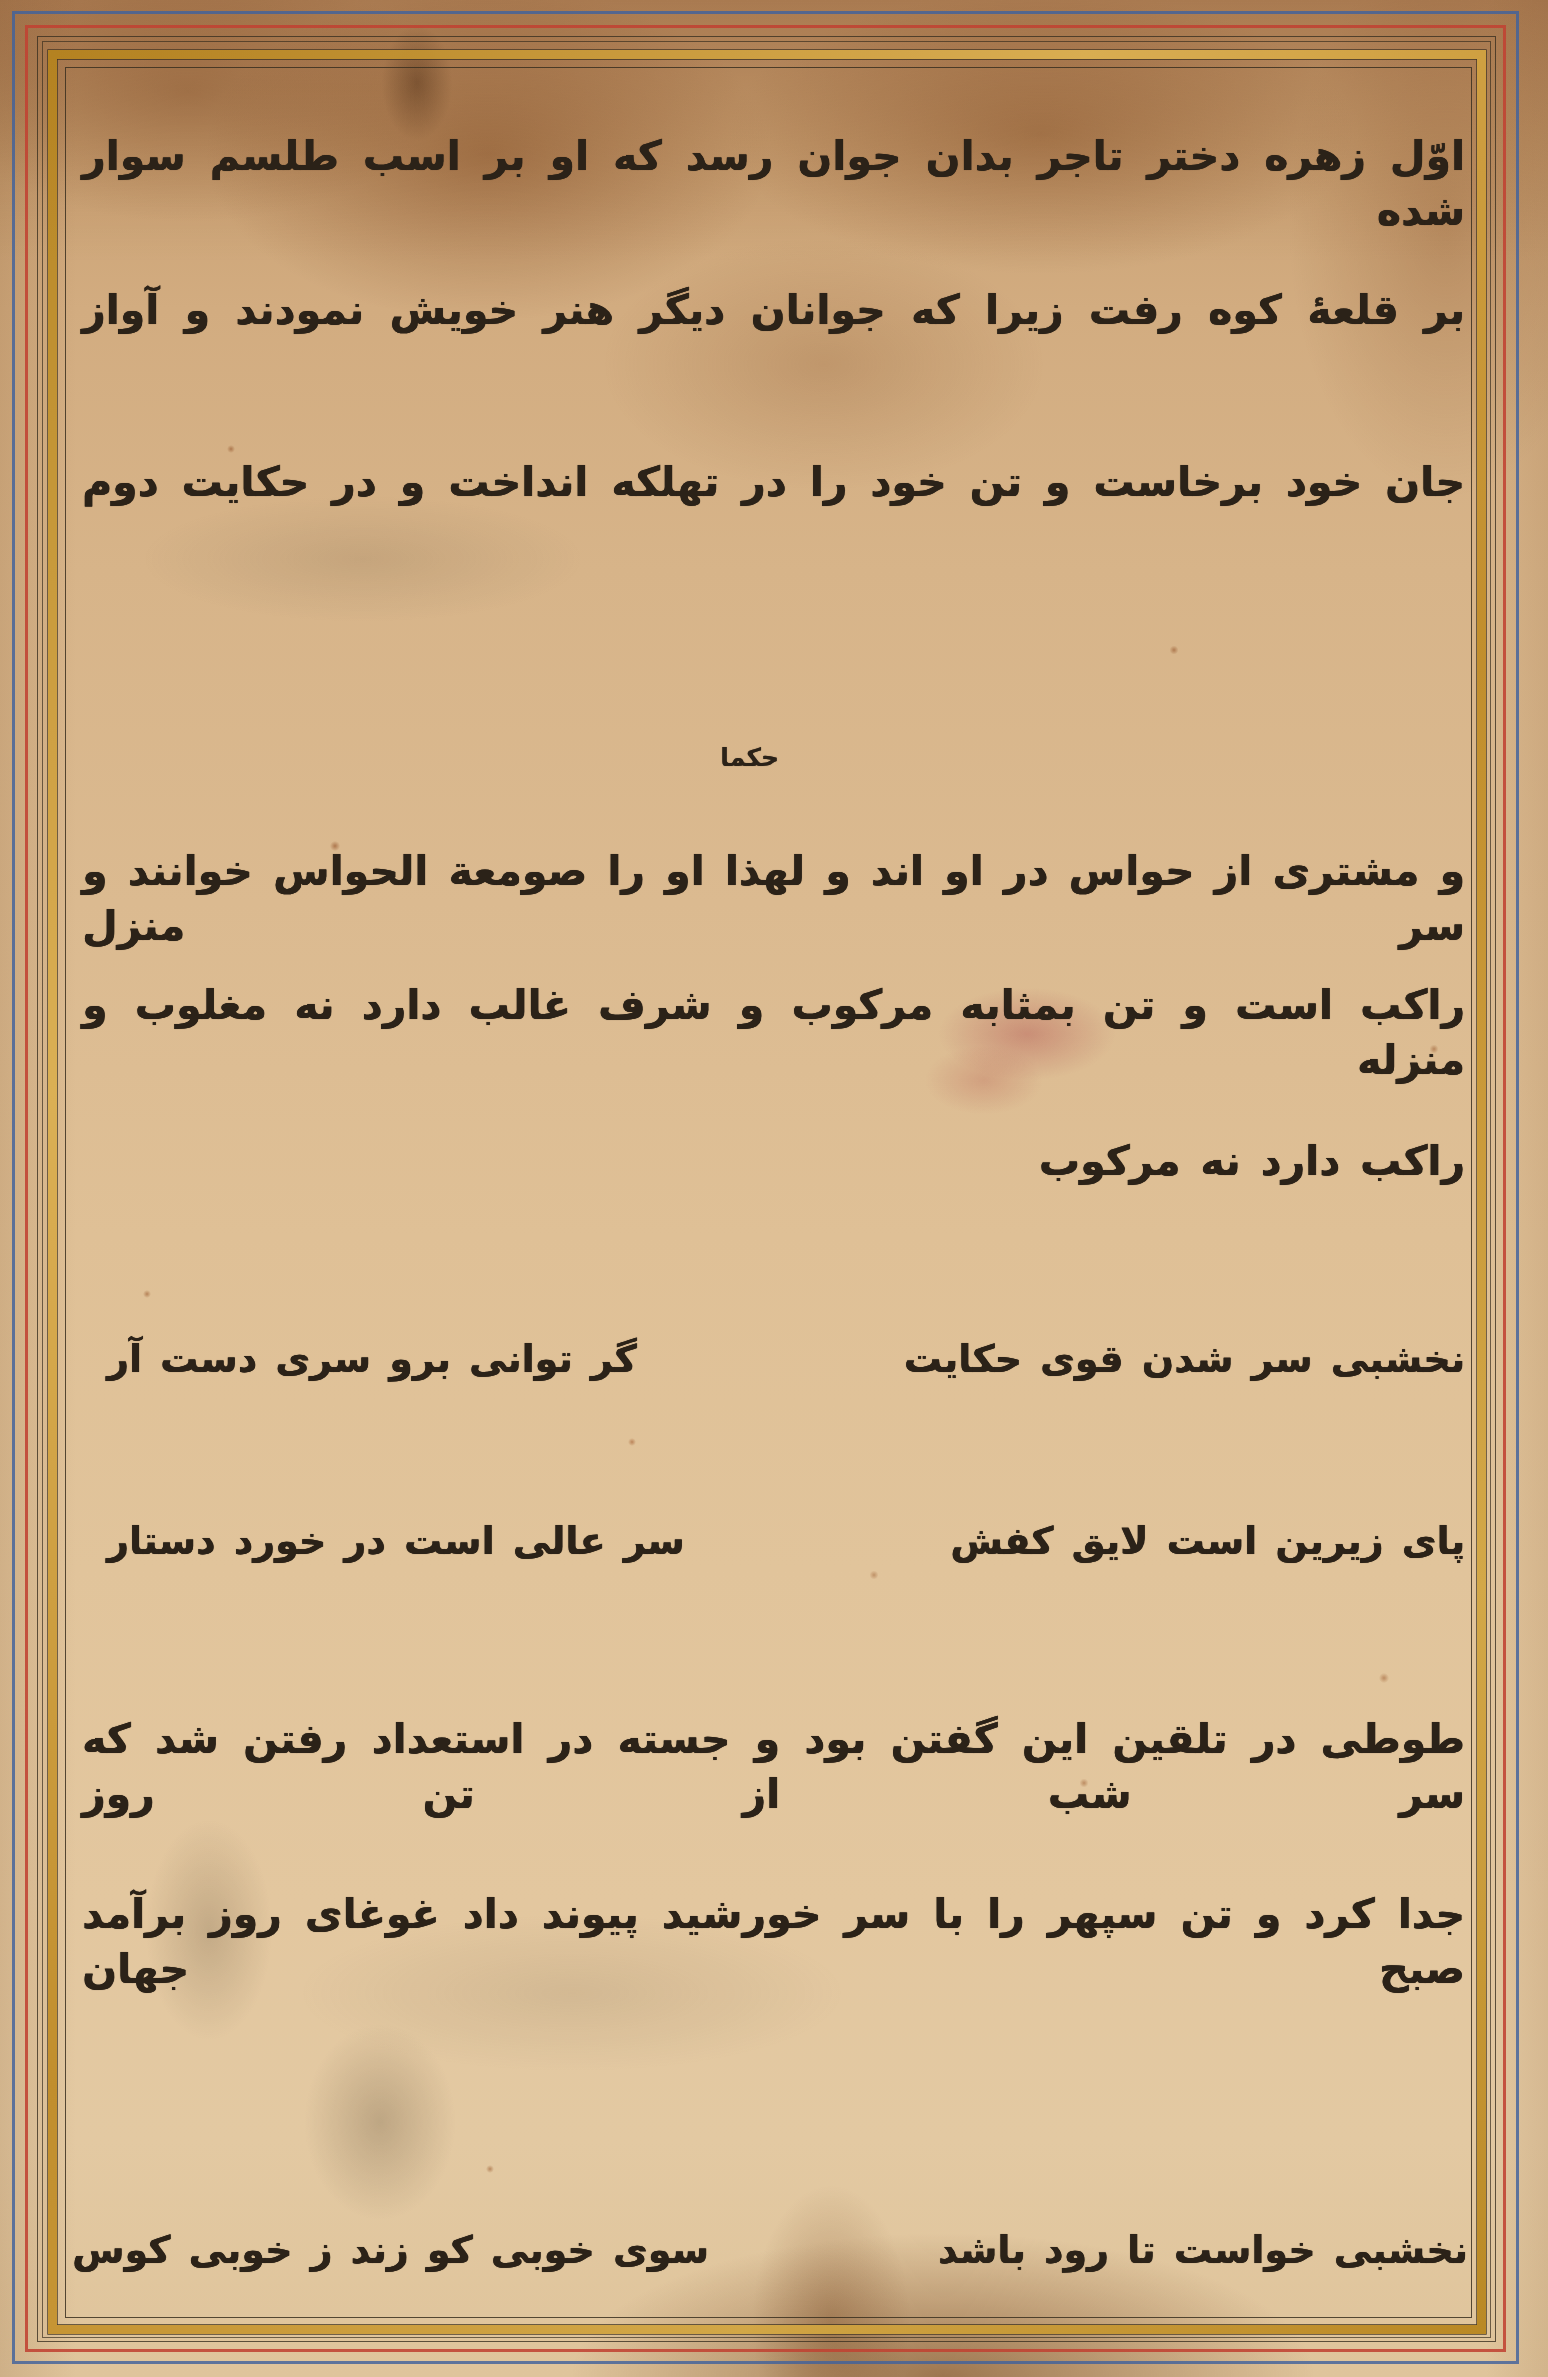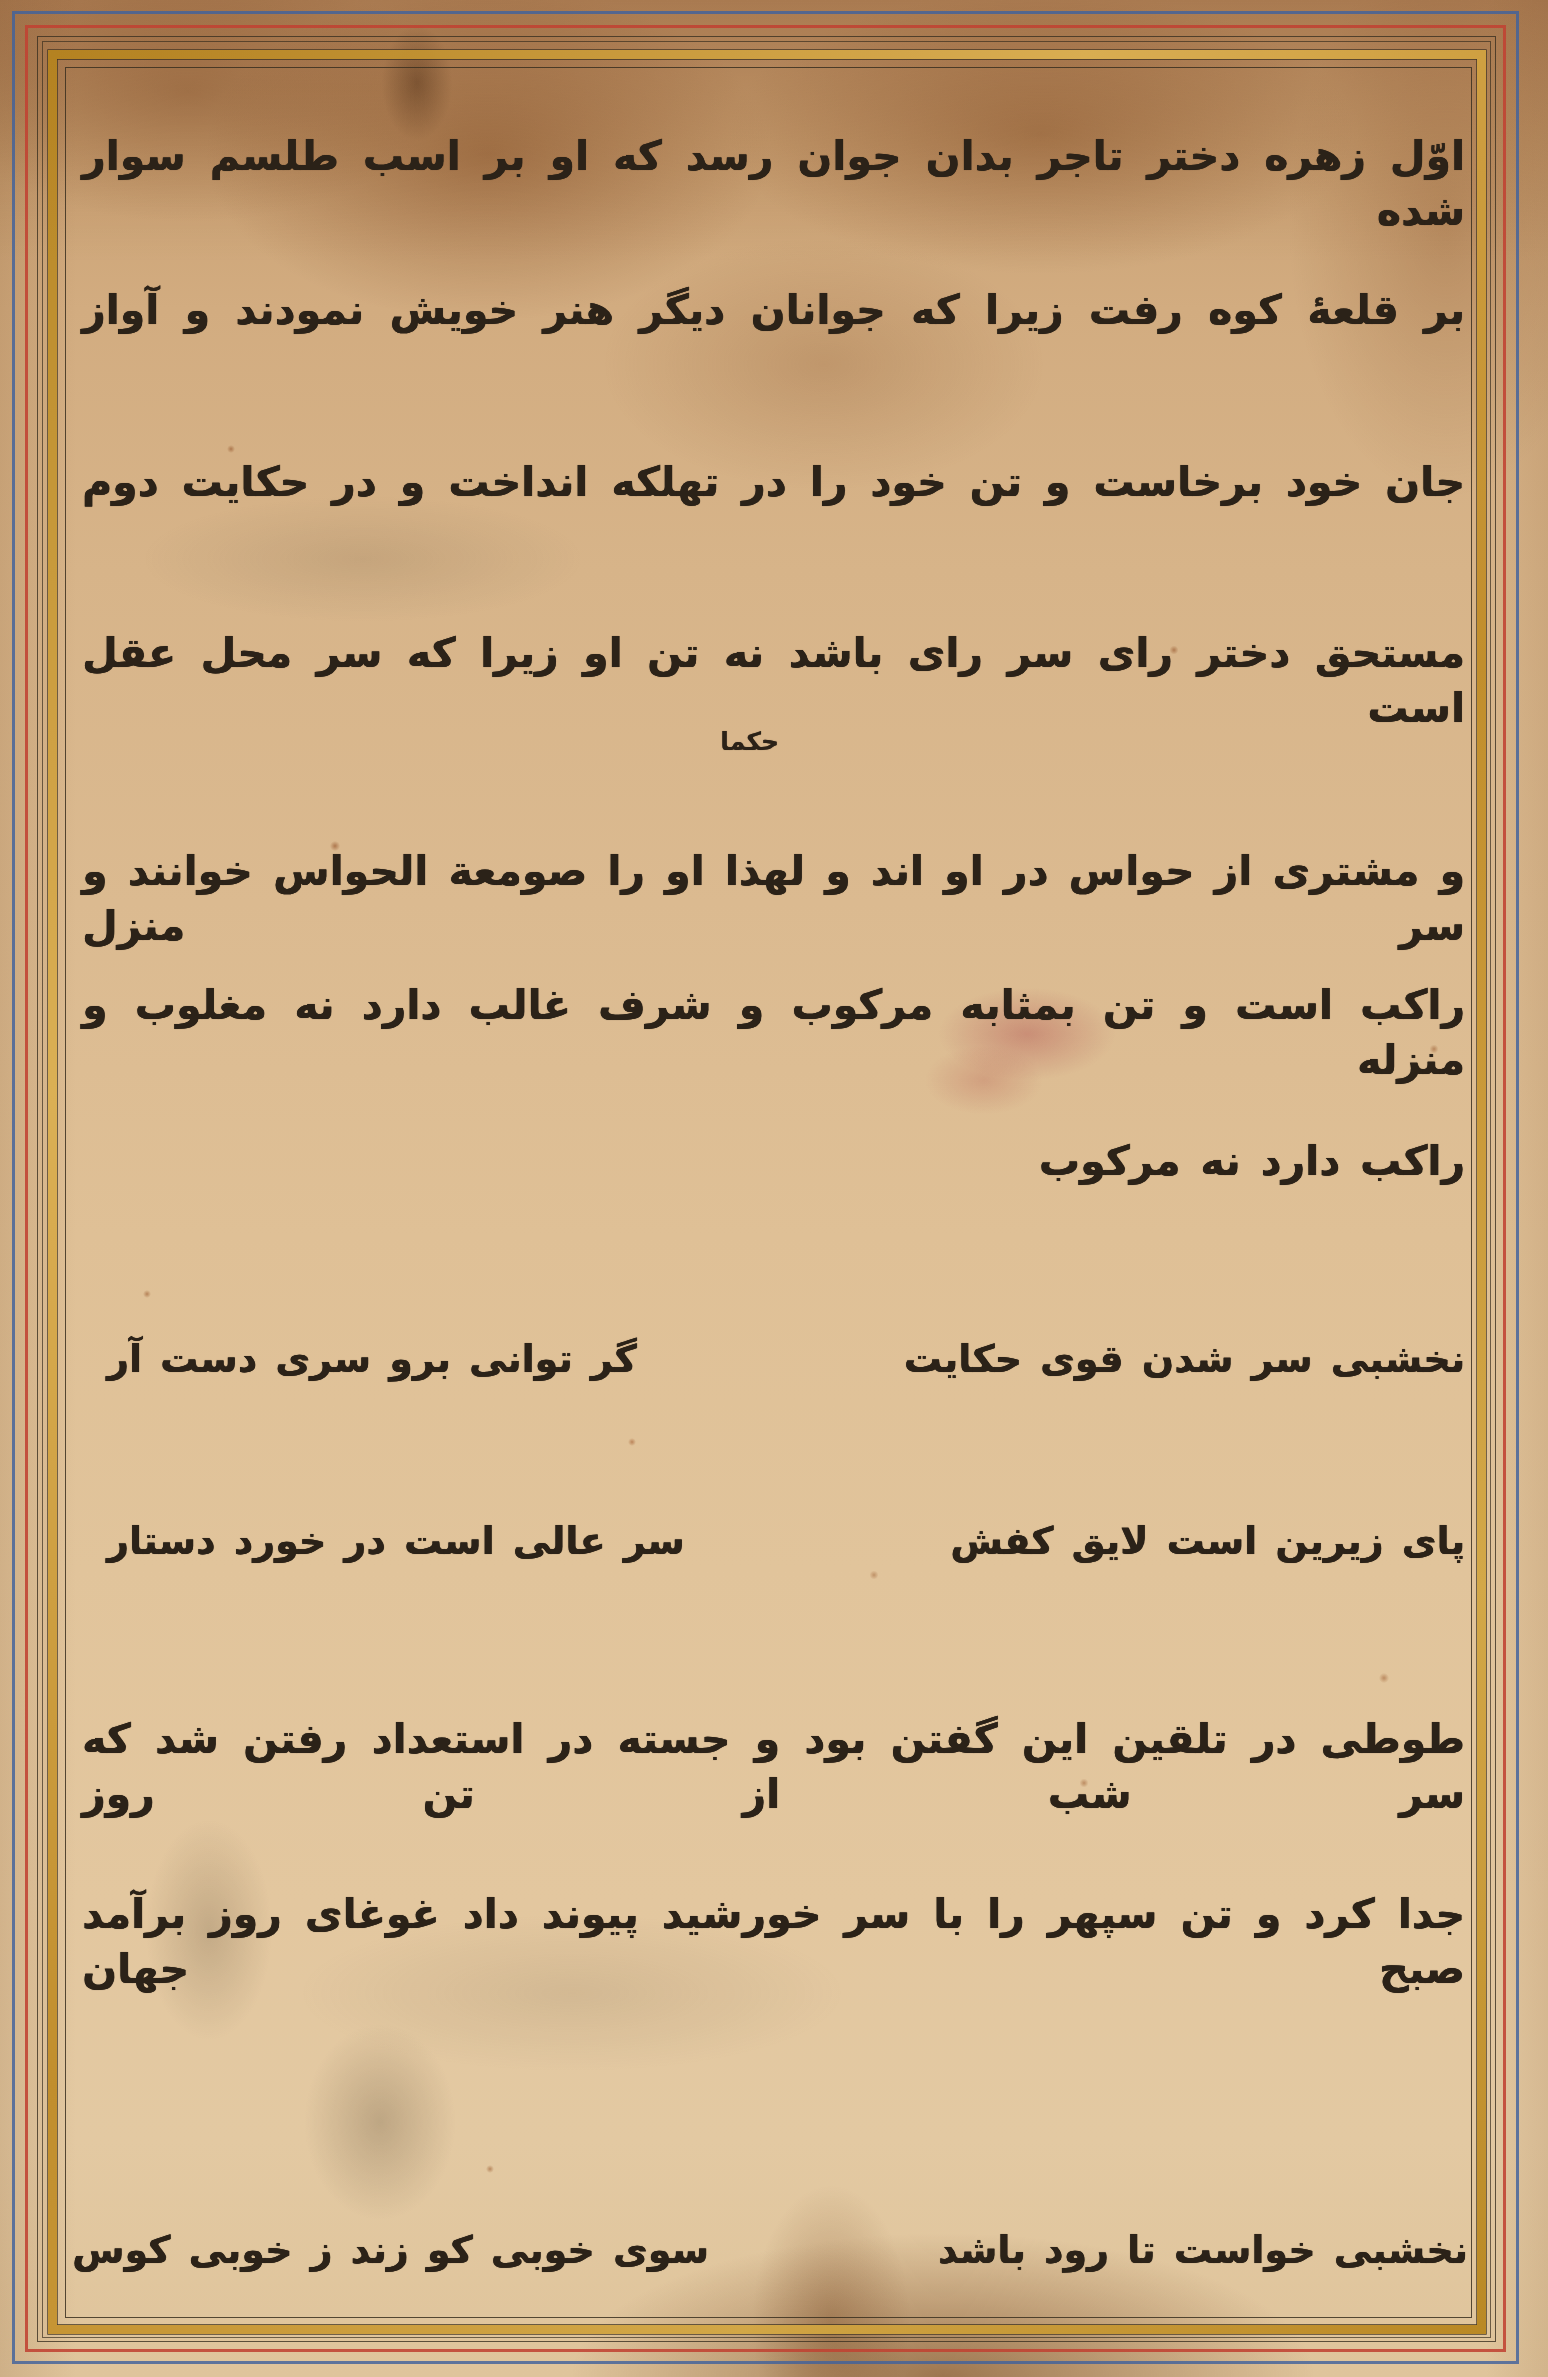--- a/index.html
+++ b/index.html
@@ -96,40 +96,40 @@
     white-space:nowrap;
   }
   .hemi{display:inline-block;}
   .interlinear{
     position:absolute;
     direction:rtl;
     font-size:25px;
     font-weight:bold;
     color:var(--ink);
     text-shadow:0 0 0.7px rgba(43,34,24,.8);
+    margin-top:16px;
   }
 </style>
 </head>
 <body>
 
 <div class="page">
 
   <div class="stains"></div>
 
   <div class="rule rule-blue"></div>
   <div class="rule rule-red"></div>
   <div class="rule rule-black-a"></div>
   <div class="rule rule-black-b"></div>
   <div class="rule rule-gold"></div>
   <div class="rule rule-black-c"></div>
 
   <div class="tline justify" style="top:129px">اوّل زهره دختر تاجر بدان جوان رسد که او بر اسب طلسم سوار شده</div>
   <div class="tline justify" style="top:283px">بر قلعهٔ کوه رفت زیرا که جوانان دیگر هنر خویش نمودند و آواز</div>
   <div class="tline justify" style="top:455px">جان خود برخاست و تن خود را در تهلکه انداخت و در حکایت دوم</div>
-  <div class="tline justify" style="top:626px">مستحق دختر رای سر رای باشد نه تن او زیرا که سر محل عقل است</div>
 
   <div class="interlinear" style="top:727px;right:769px">حکما</div>
   <div class="tline justify" style="top:844px">و مشتری از حواس در او اند و لهذا او را صومعة الحواس خوانند و سر منزل</div>
 
   <div class="tline justify" style="top:978px">راکب است و تن بمثابه مرکوب و شرف غالب دارد نه مغلوب و منزله</div>
   <div class="tline short" style="top:1134px;right:83px">راکب دارد نه مرکوب</div>
 
   <div class="couplet" style="top:1334px;left:108px;right:83px">
     <span class="hemi">نخشبی سر شدن قوی حکایت</span>
     <span class="hemi">گر توانی برو سری دست آر</span>

